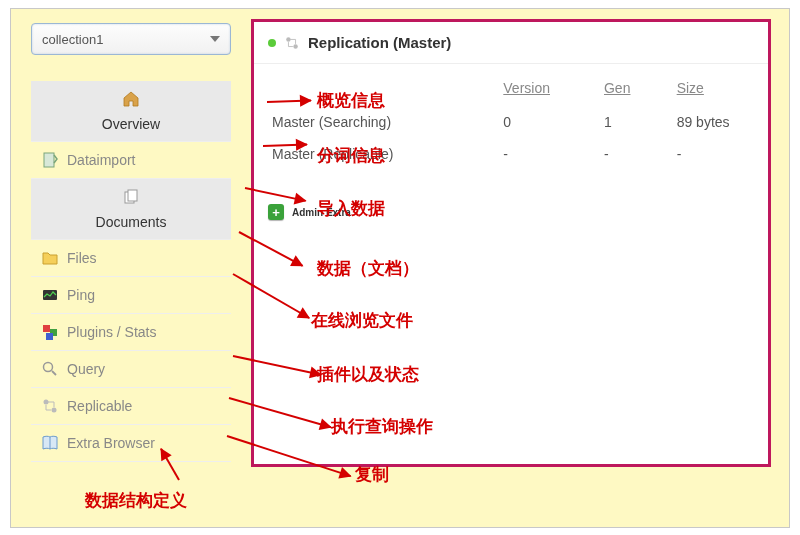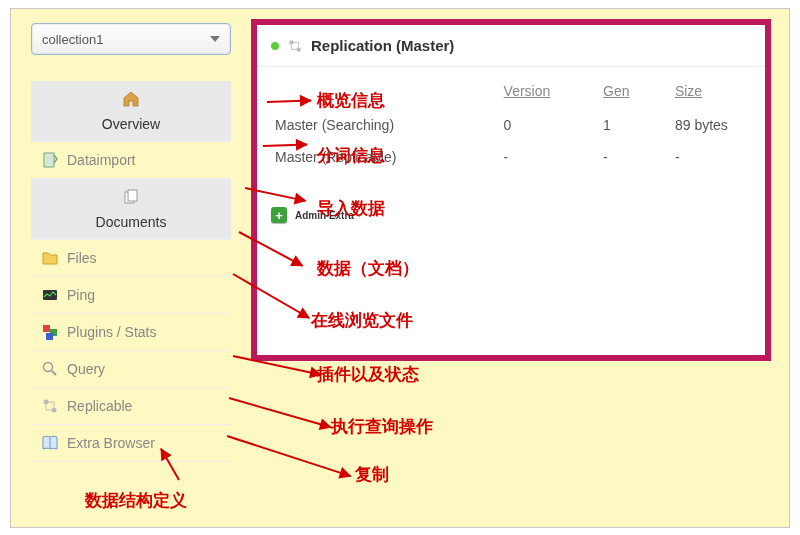--- a/index.html
+++ b/index.html
@@ -24,22 +24,22 @@
   .sidebar-item {
     display: flex; align-items: center; gap: 8px;
     padding: 9px 10px; color: #888; cursor: pointer;
     border-bottom: 1px solid #eee;
   }
   .sidebar-item.active { background: #e9e9e9; color: #333; font-weight: normal; flex-direction: column; }
   .sidebar-item .label { font-size: 14px; }
   .icon { width: 18px; height: 18px; display: inline-block; flex-shrink: 0; }
   
   .panel {
-    position: absolute; top: 10px; left: 240px; width: 520px; height: 342px;
-    border: 6px solid #be185d; background: #fff;
+    position: absolute; top: 10px; left: 240px; width: 520px; height: 448px;
+    border: 3px solid #be185d; background: #fff;
   }
   .panel-header {
     display: flex; align-items: center; gap: 8px;
     padding: 12px 14px; border-bottom: 1px solid #eee;
   }
   .panel-header .title { font-weight: bold; color: #333; font-size: 15px; }
   .dot { width: 8px; height: 8px; border-radius: 50%; background: #5bcc3a; display: inline-block; }
   
   table.repl { width: 100%; border-collapse: collapse; margin-top: 6px; }
   table.repl th { text-align: left; color: #888; font-weight: normal; padding: 10px 8px 10px 18px; font-size: 14px; text-decoration: underline; }

